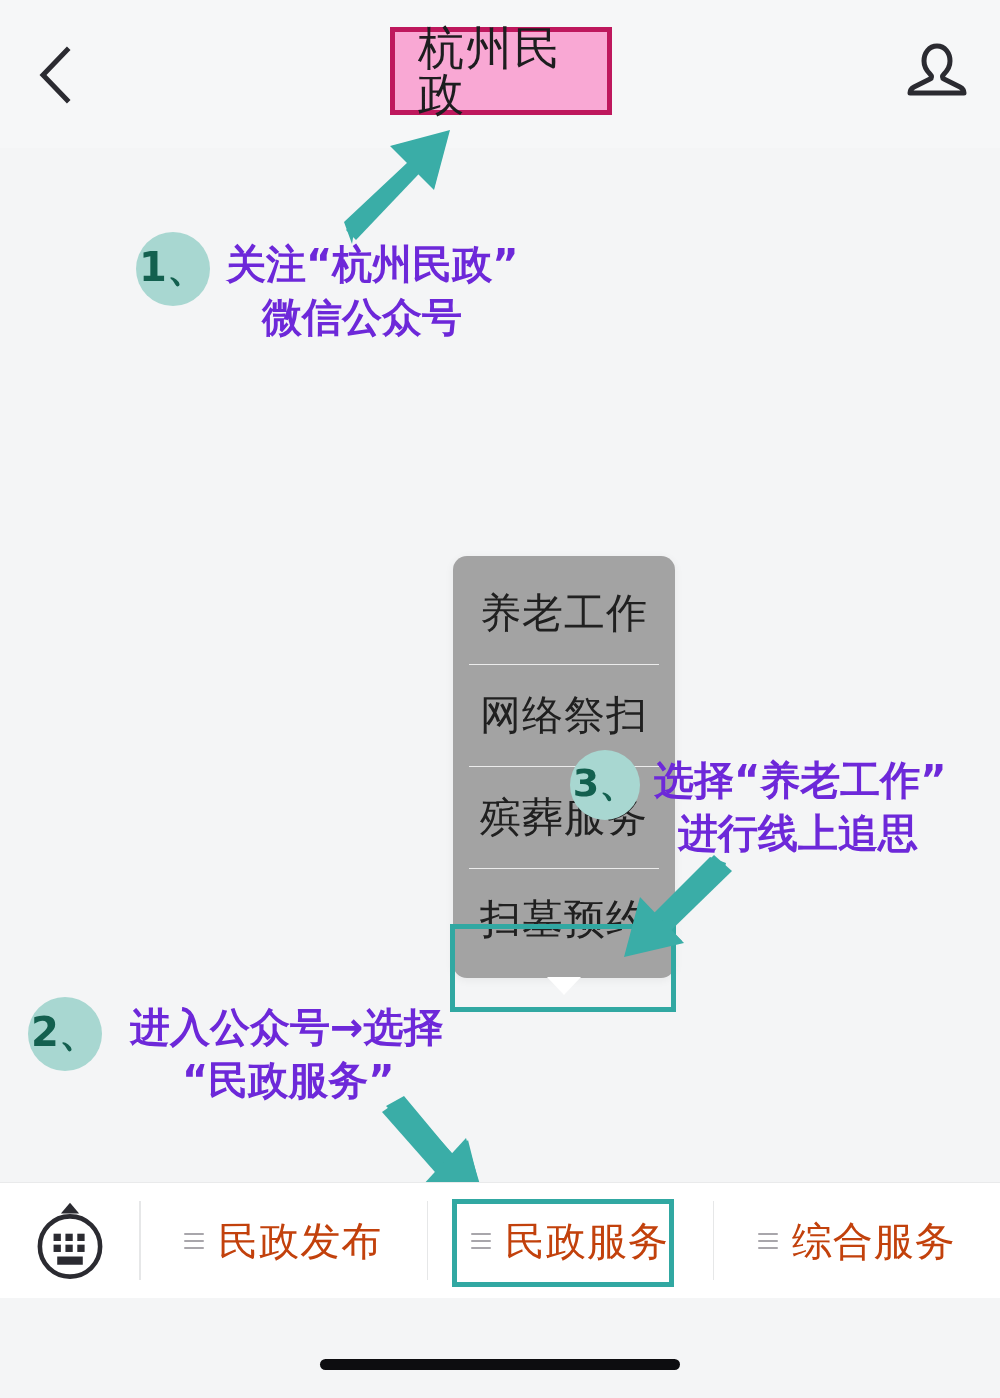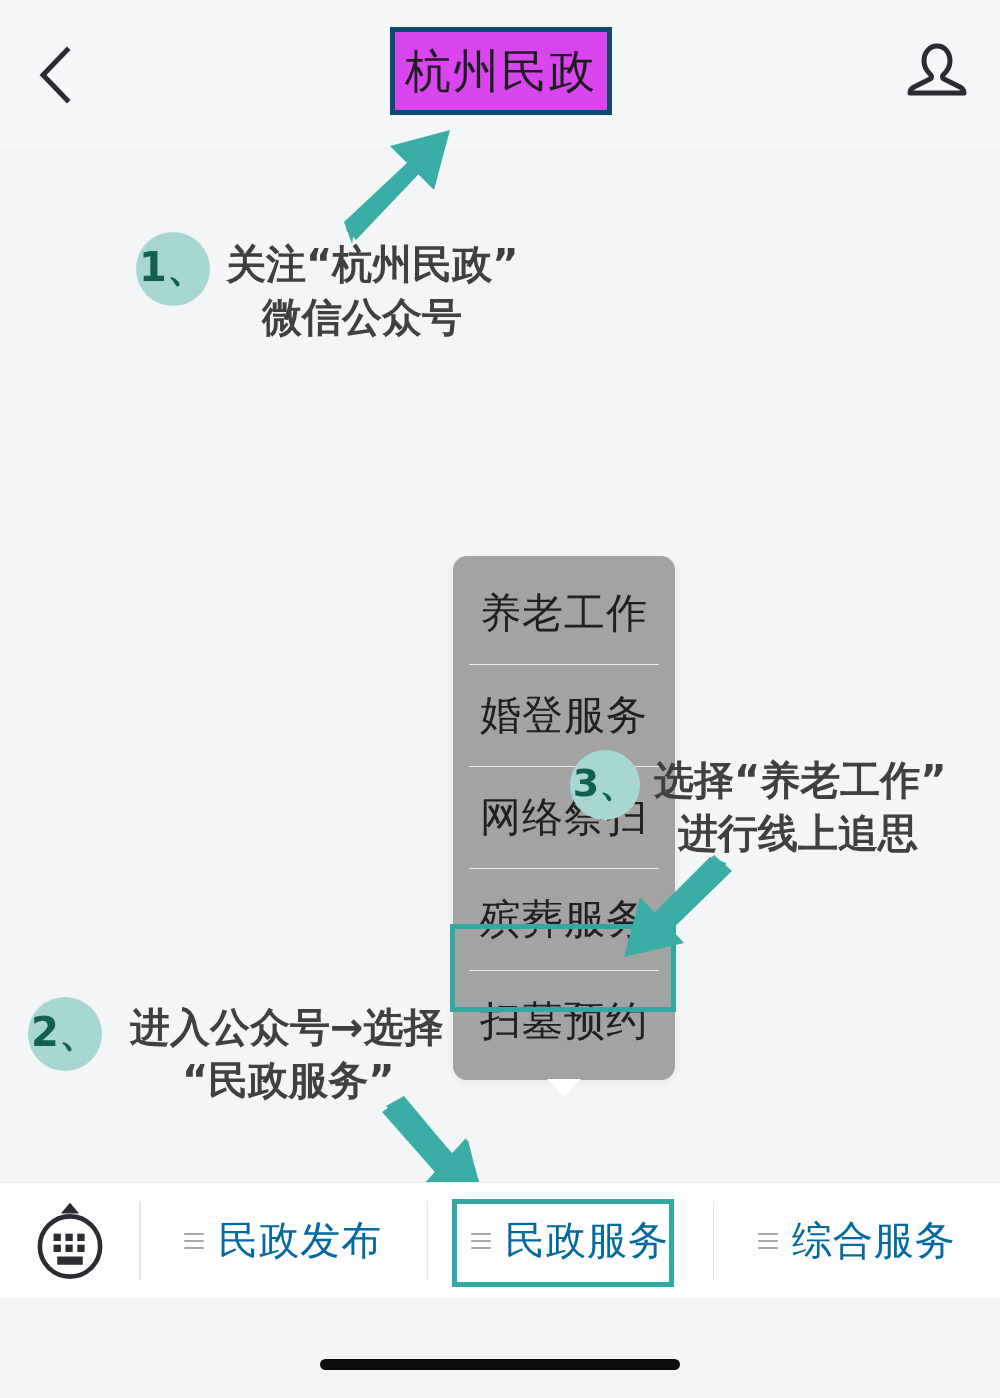--- a/index.html
+++ b/index.html
@@ -43,26 +43,27 @@
     top: 40px;
     width: 62px;
     height: 66px;
   }
   .title-box {
     position: absolute;
     left: 390px;
     top: 27px;
     width: 222px;
     height: 88px;
-    background: #d946ef;
-    border: 5px solid #0c4a6e;
+    background: #f9a8d4;
+    border: 5px solid #be185d;
     box-sizing: border-box;
     display: flex;
     align-items: center;
     justify-content: center;
+    padding-left: 23px;
   }
   .title-text {
     font-size: 46px;
     color: #1d1d1f;
     letter-spacing: 2px;
     font-family: "DejaVu Sans", sans-serif;
     line-height: 1;
   }
 
   
@@ -86,21 +87,21 @@
     justify-content: center;
     flex: 0 0 auto;
     color: #13604f;
     font-size: 40px;
     font-weight: bold;
     font-family: "DejaVu Sans", sans-serif;
     line-height: 1;
   }
   .step-badge span { position: relative; top: -2px; }
   .step-text {
-    color: #404040;
+    color: #6d28d9;
     font-size: 40px;
     font-weight: bold;
     line-height: 1.32;
     font-family: "DejaVu Sans", sans-serif;
     white-space: nowrap;
   }
   .step-text .l2 { display: block; }
 
   #step1 { left: 136px; top: 232px; }
   #step1 .step-text { margin-left: 16px; margin-top: 6px; }
@@ -226,22 +227,22 @@
     display: block;
     height: 2px;
     background: #a8a6ab;
     border-radius: 1px;
   }
   .tab-lines i:nth-child(1) { width: 20px; }
   .tab-lines i:nth-child(2) { width: 20px; }
   .tab-lines i:nth-child(3) { width: 20px; }
   .tab-label {
     font-size: 40px;
-    color: #0369a1;
-    font-family: Liberation Serif, serif;
+    color: #c2410c;
+    font-family: Liberation Sans, sans-serif;
     line-height: 1;
     letter-spacing: 1px;
   }
   .tab-highlight {
     position: absolute;
     left: 452px;
     top: 1199px;
     width: 222px;
     height: 88px;
     border: 5px solid #31a8a2;
@@ -298,23 +299,20 @@
     </div>
     <div class="step-text">
       <span class="l1">关注“杭州民政”</span>
       <span class="l2">微信公众号</span>
     </div>
   </div>
 
   <div class="popup">
     <div class="popup-item">
       <span>养老工作</span>
-    </div>
-    <div class="popup-item">
-      <span>婚登服务</span>
     </div>
     <div class="popup-item">
       <span>网络祭扫</span>
     </div>
     <div class="popup-item">
       <span>殡葬服务</span>
     </div>
     <div class="popup-item">
       <span>扫墓预约</span>
     </div>

